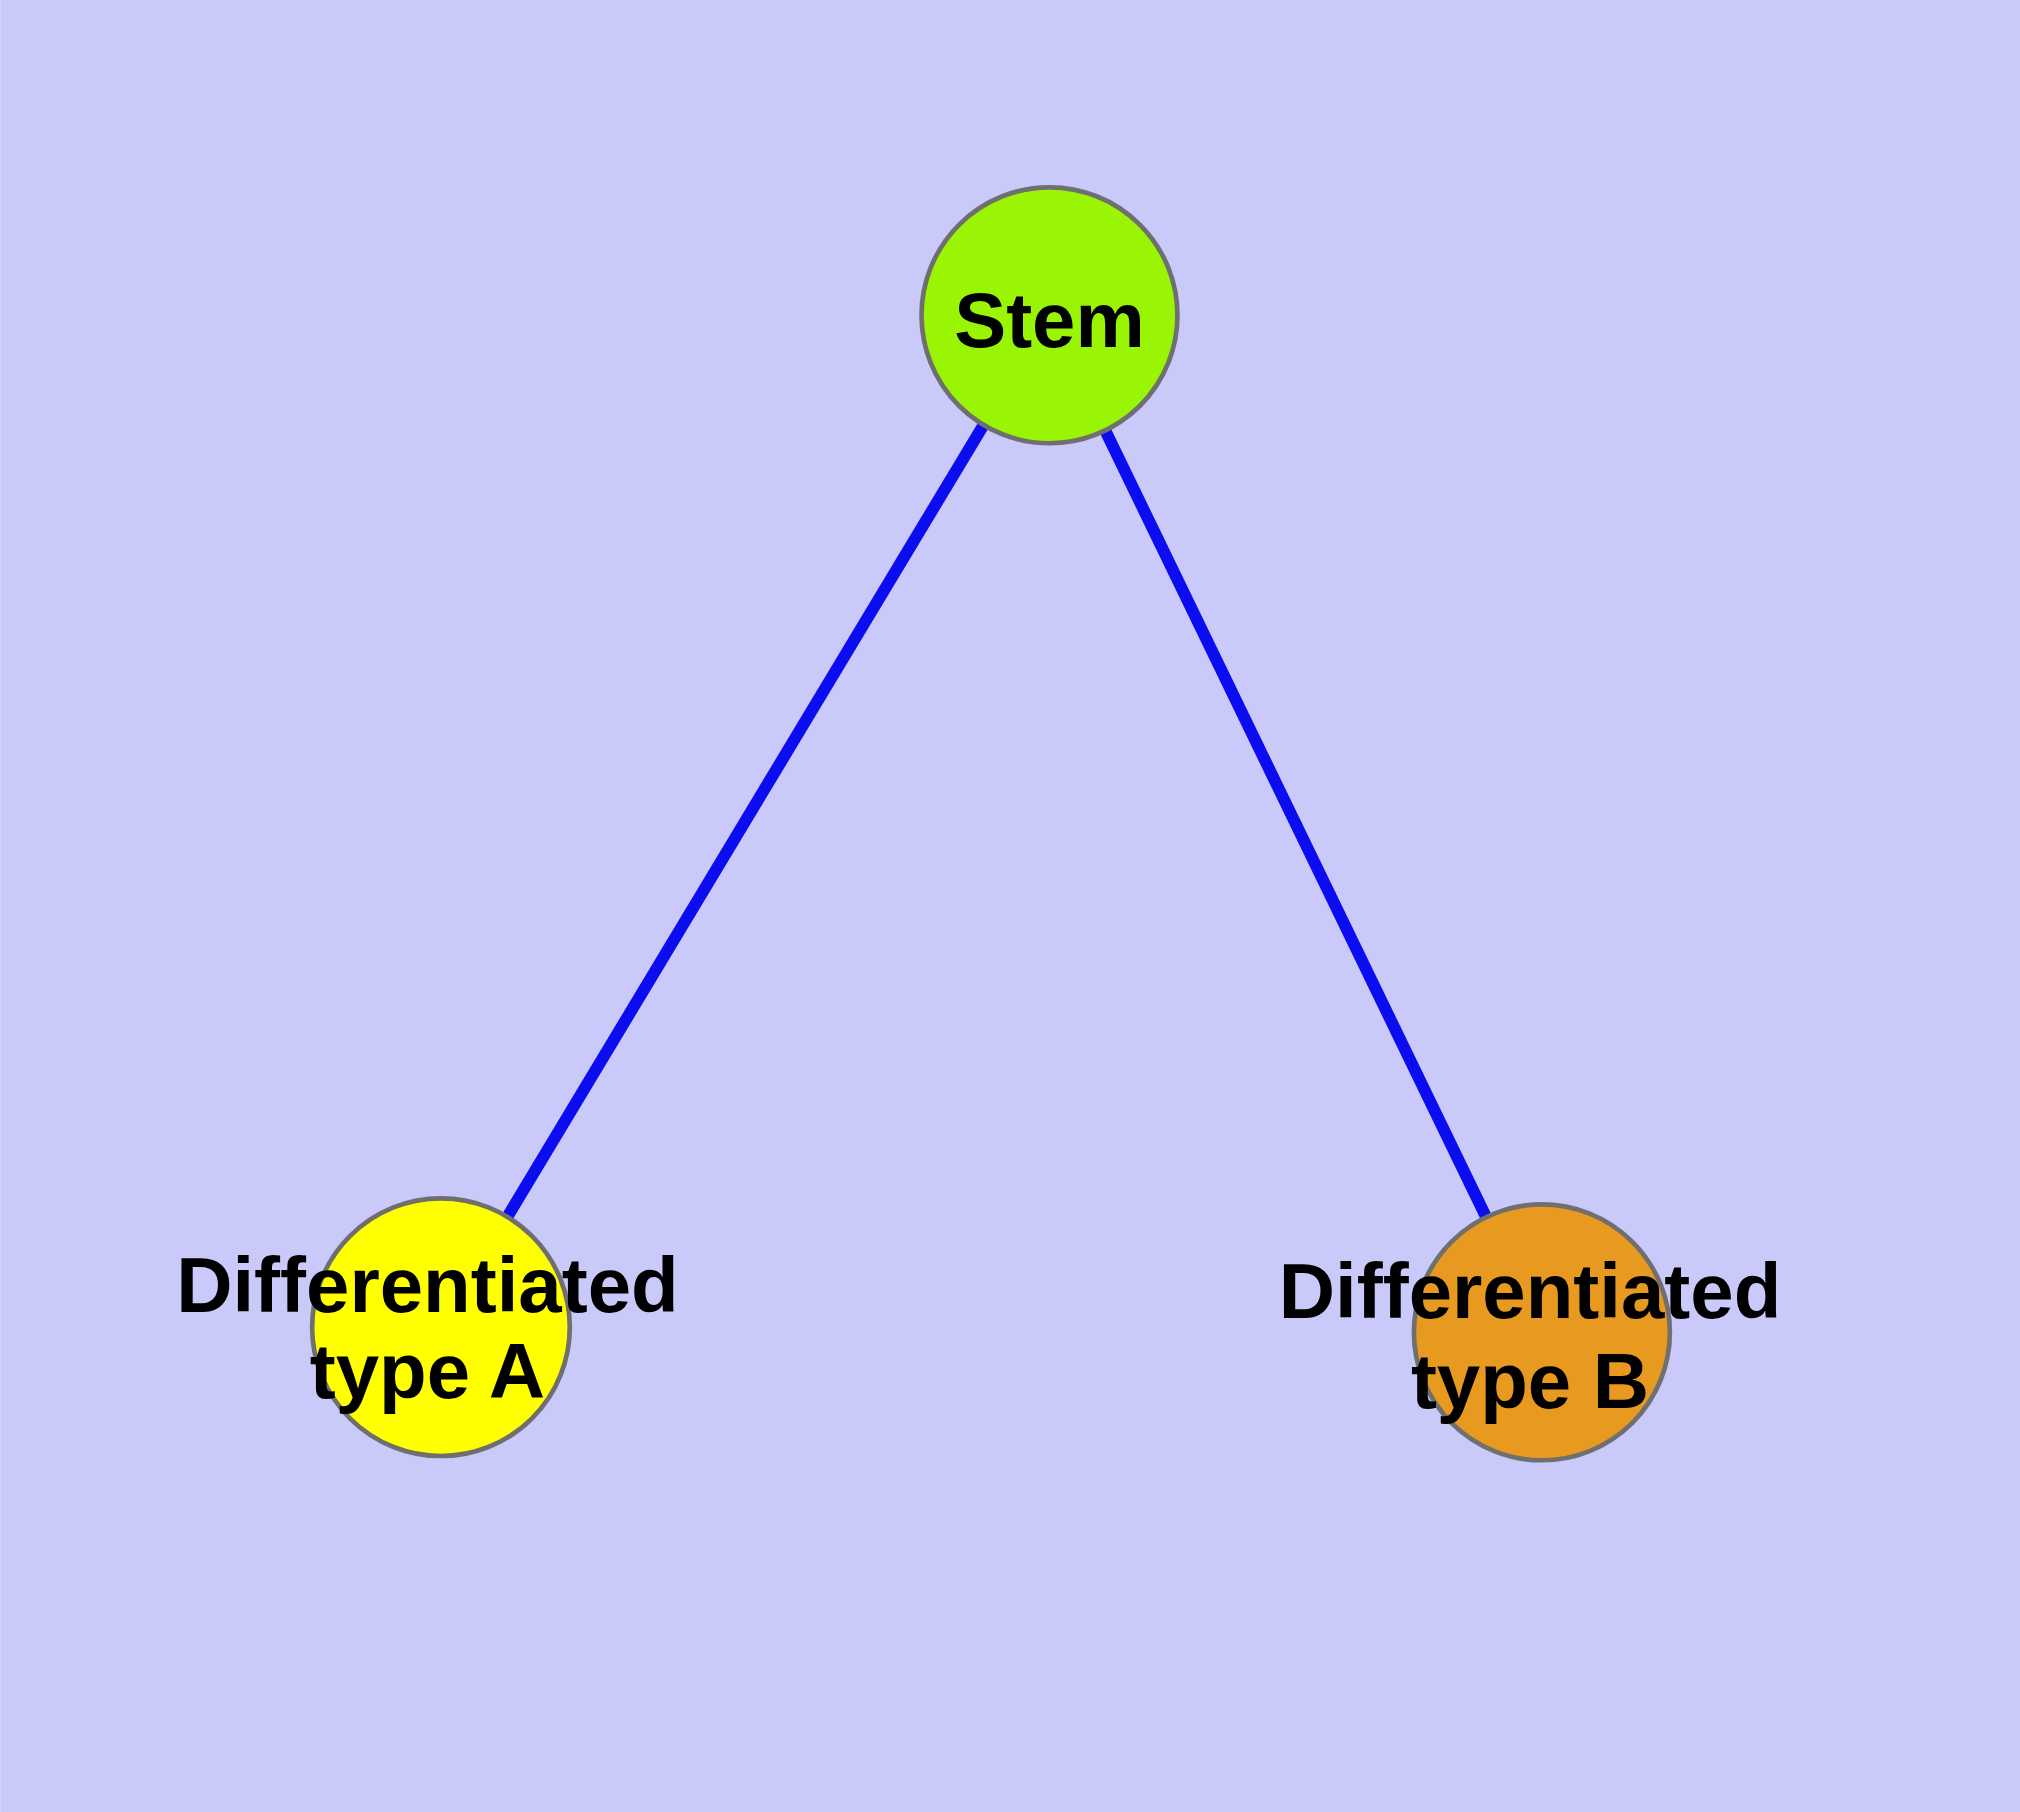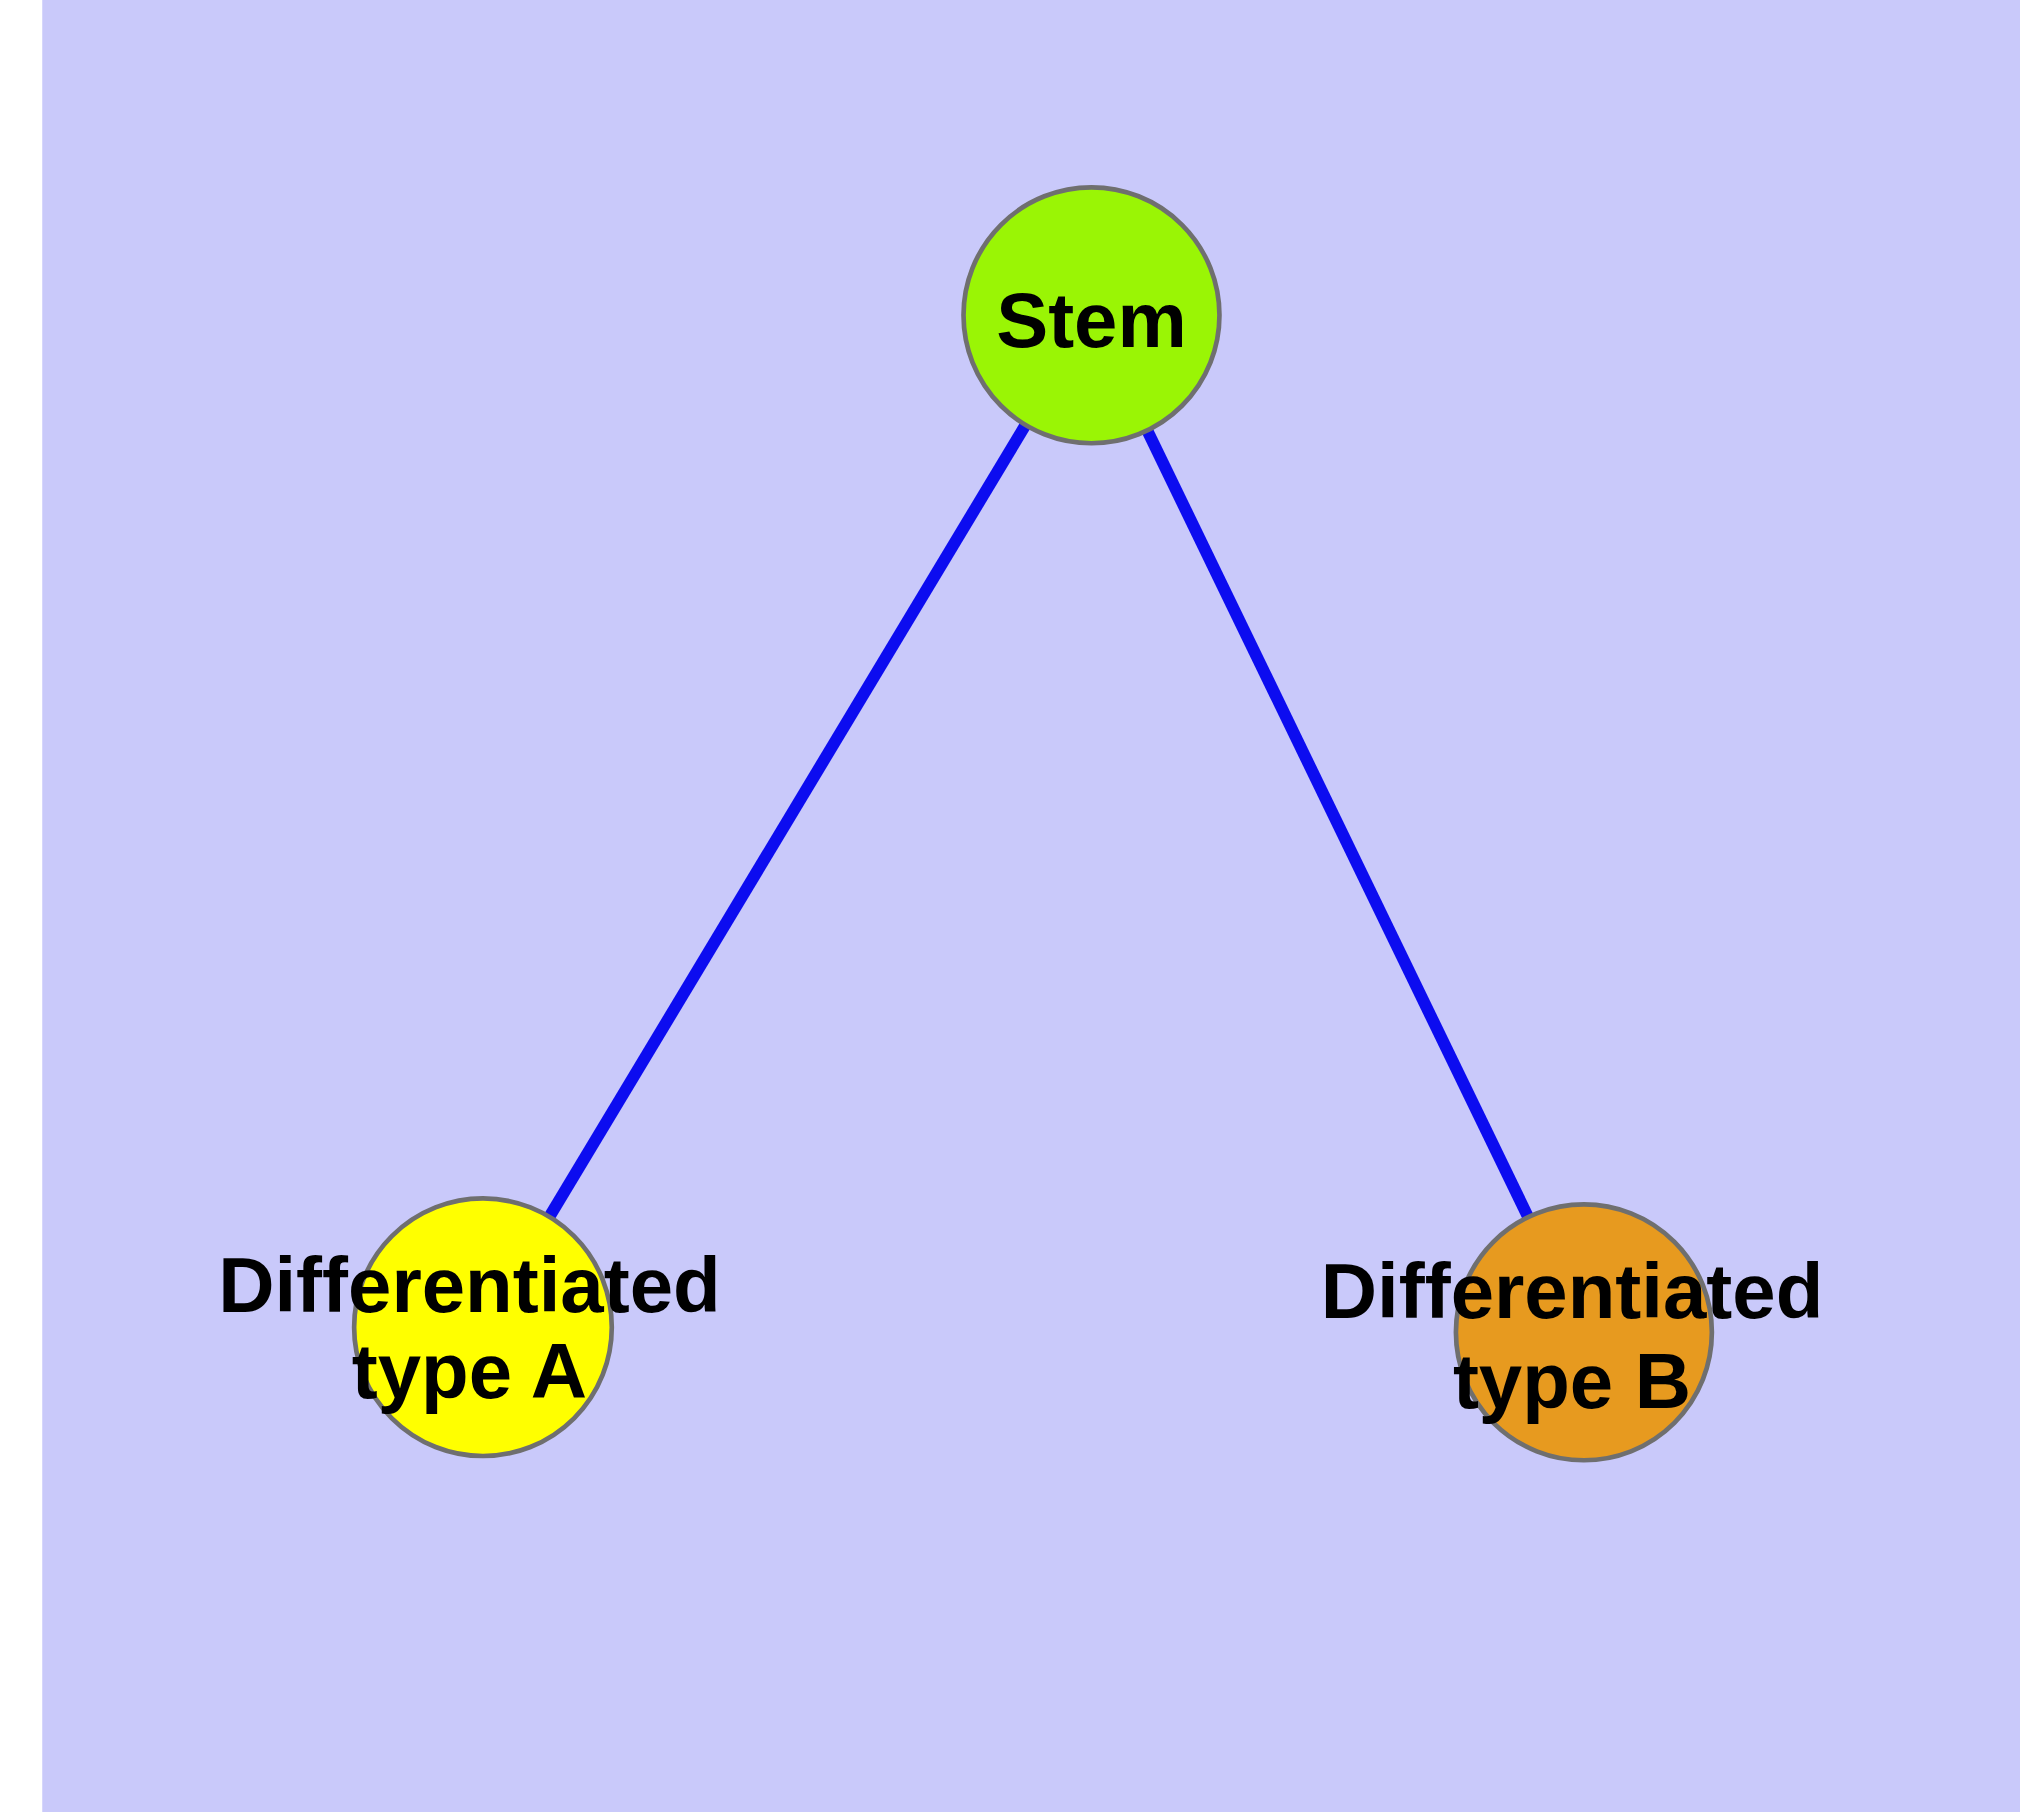--- a/index.html
+++ b/index.html
@@ -7,21 +7,20 @@
     padding: 0;
     width: 2021px;
     height: 1812px;
     overflow: hidden;
     font-family: "Liberation Sans", sans-serif;
   }
   #stage {
     position: relative;
     width: 1715px;
     height: 1812px;
-    margin-left: 42px;
   }
   svg.diagram {
     display: block;
     width: 2021px;
     height: 1812px;
   }
   .edge {
     fill: none;
     stroke-width: 14;
     stroke-linecap: butt;

